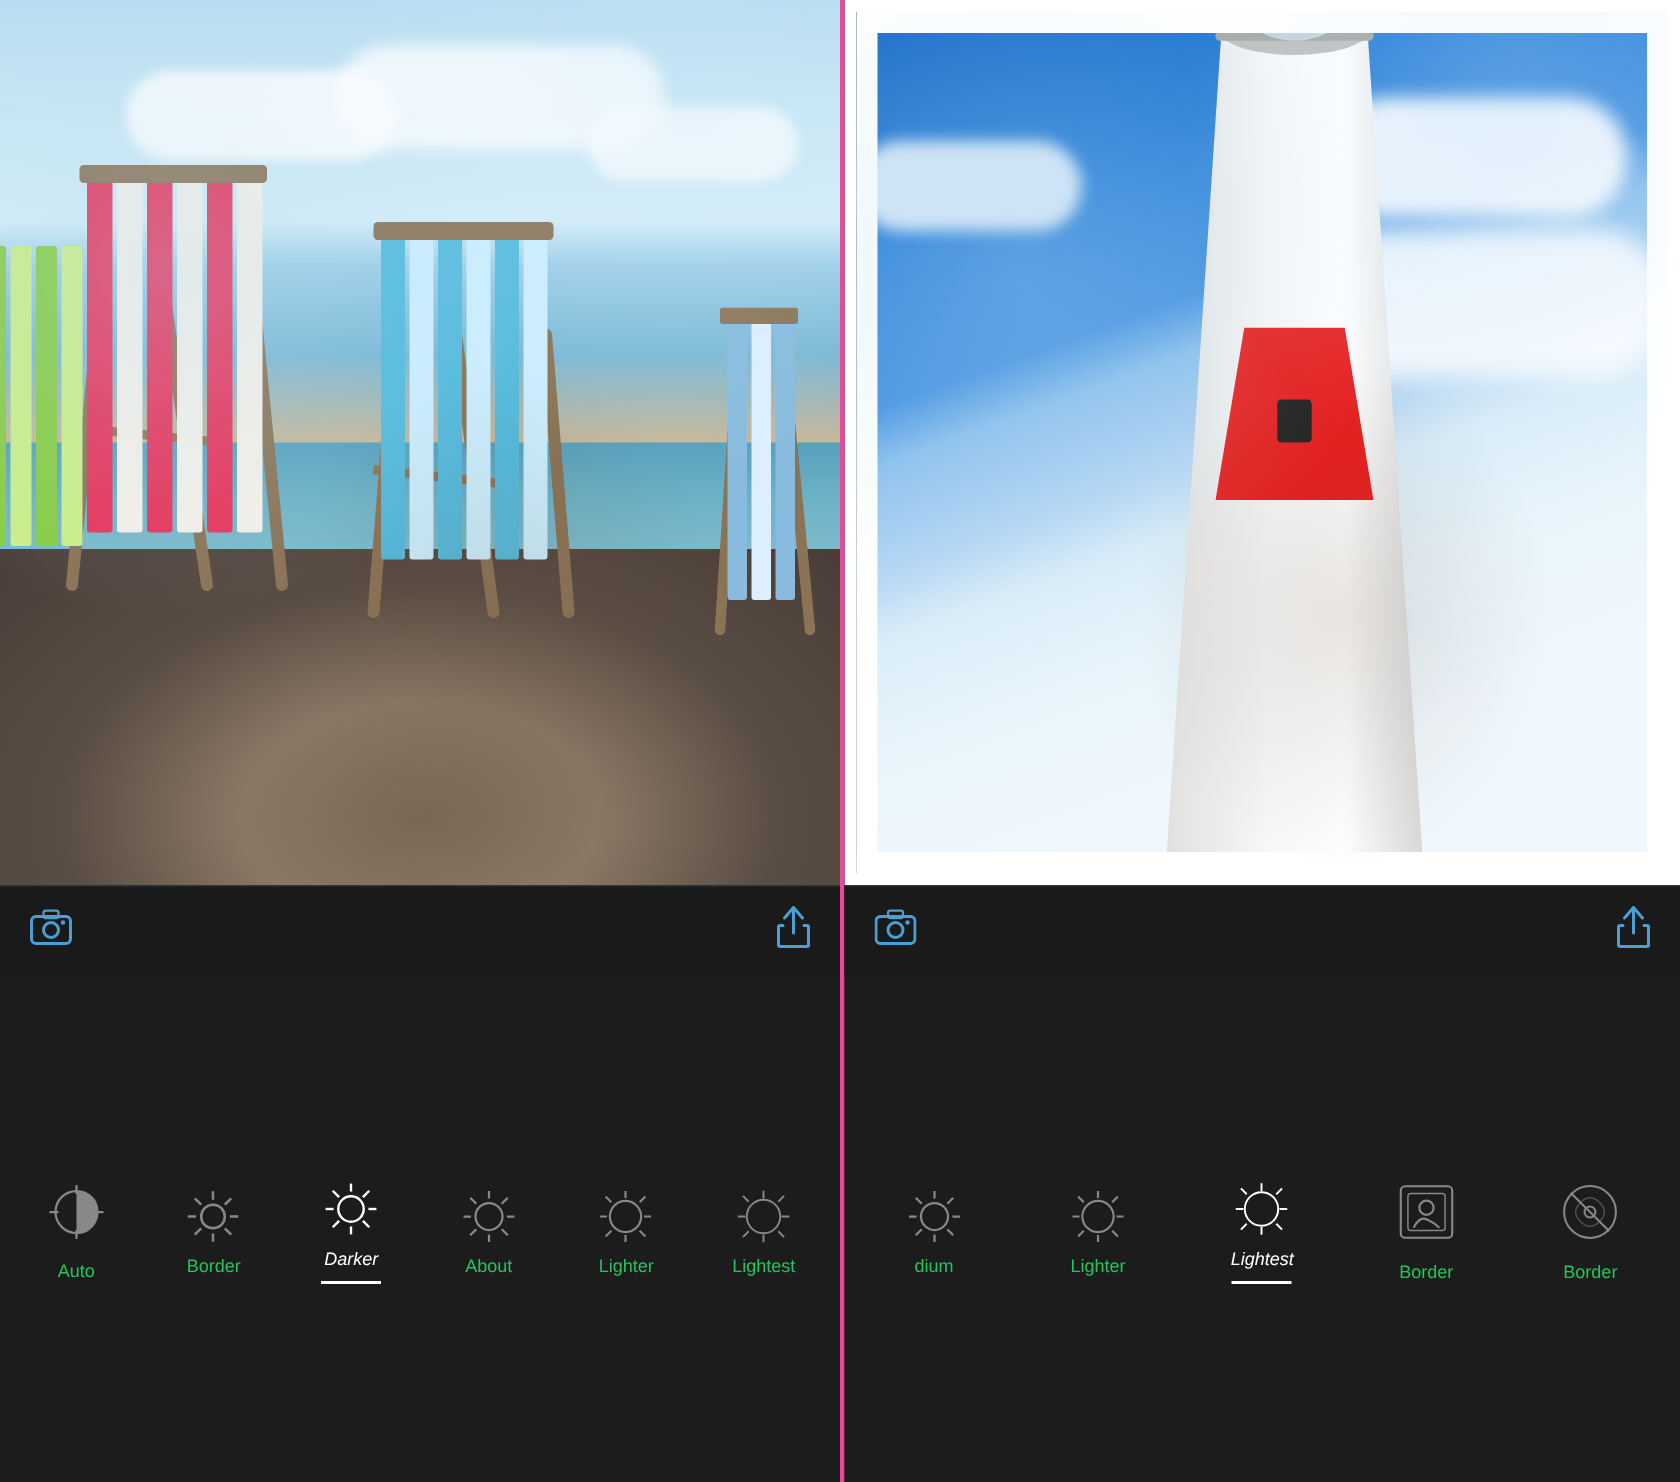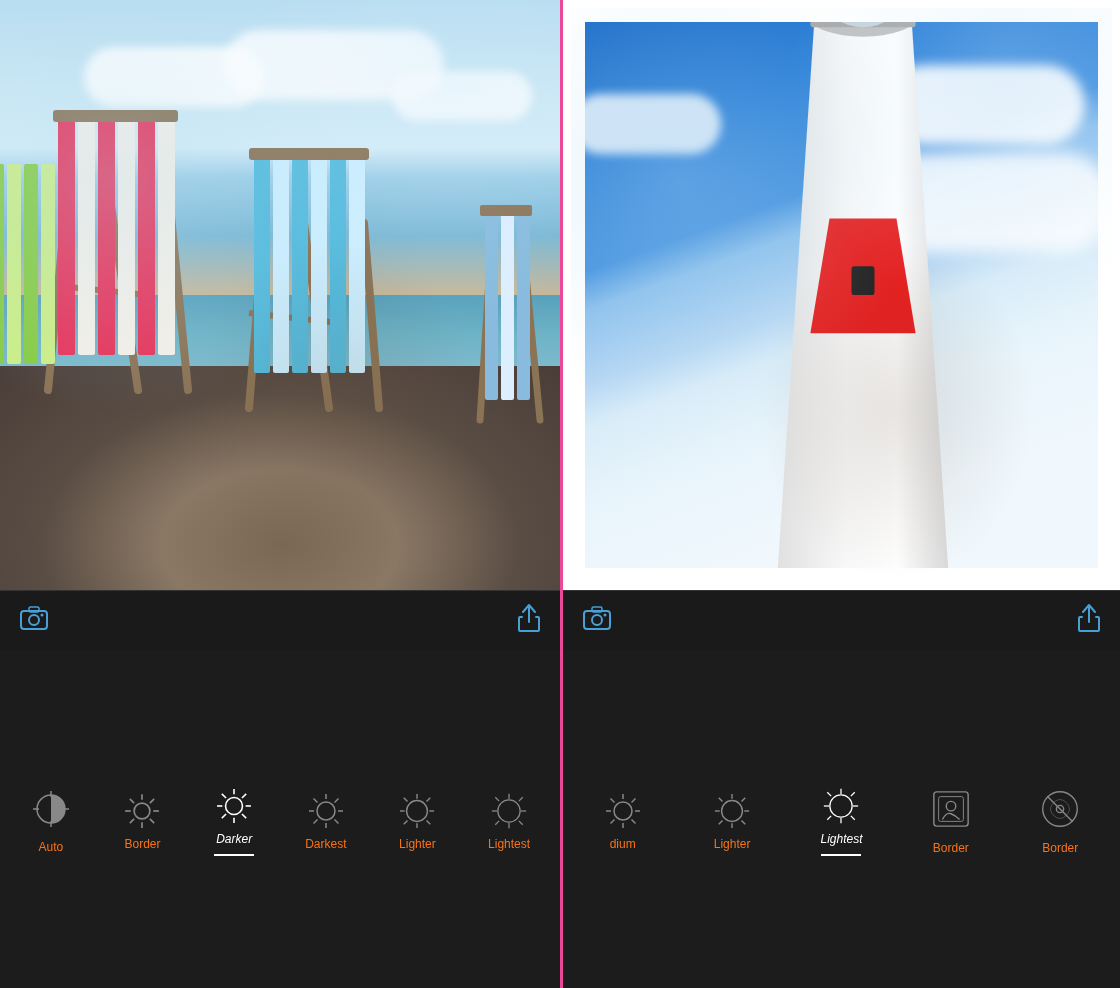--- a/index.html
+++ b/index.html
@@ -116,21 +116,21 @@
       content: '';
       display: block;
       width: 40px;
       height: 2px;
       background: #fff;
       margin-top: 2px;
     }
 
     .item-label {
       font-size: 12px;
-      color: #f97316;
+      color: #22c55e;
       margin-top: 2px;
     }
 
     .menu-item.active .item-label {
       color: #fff;
     }
 
     
     .sun-icon {
       display: flex;
@@ -405,21 +405,21 @@
             <line x1="18" y1="1" x2="18" y2="6" stroke="#888" stroke-width="1.5"></line>
             <line x1="18" y1="30" x2="18" y2="35" stroke="#888" stroke-width="1.5"></line>
             <line x1="1" y1="18" x2="6" y2="18" stroke="#888" stroke-width="1.5"></line>
             <line x1="30" y1="18" x2="35" y2="18" stroke="#888" stroke-width="1.5"></line>
             <line x1="5.5" y1="5.5" x2="9.5" y2="9.5" stroke="#888" stroke-width="1.5"></line>
             <line x1="26.5" y1="26.5" x2="30.5" y2="30.5" stroke="#888" stroke-width="1.5"></line>
             <line x1="30.5" y1="5.5" x2="26.5" y2="9.5" stroke="#888" stroke-width="1.5"></line>
             <line x1="9.5" y1="26.5" x2="5.5" y2="30.5" stroke="#888" stroke-width="1.5"></line>
           </svg>
         </div>
-        <span class="item-label">Darkest</span>
+        <span class="item-label">About</span>
       </div>
 
       <div class="menu-item">
         <div class="sun-icon">
           <svg width="38" height="38" viewBox="0 0 38 38" fill="none" xmlns="http://www.w3.org/2000/svg">
             <circle cx="19" cy="19" r="11" stroke="#888" stroke-width="1.5" fill="none"></circle>
             <line x1="19" y1="1" x2="19" y2="6" stroke="#888" stroke-width="1.5"></line>
             <line x1="19" y1="32" x2="19" y2="37" stroke="#888" stroke-width="1.5"></line>
             <line x1="1" y1="19" x2="6" y2="19" stroke="#888" stroke-width="1.5"></line>
             <line x1="32" y1="19" x2="37" y2="19" stroke="#888" stroke-width="1.5"></line>

